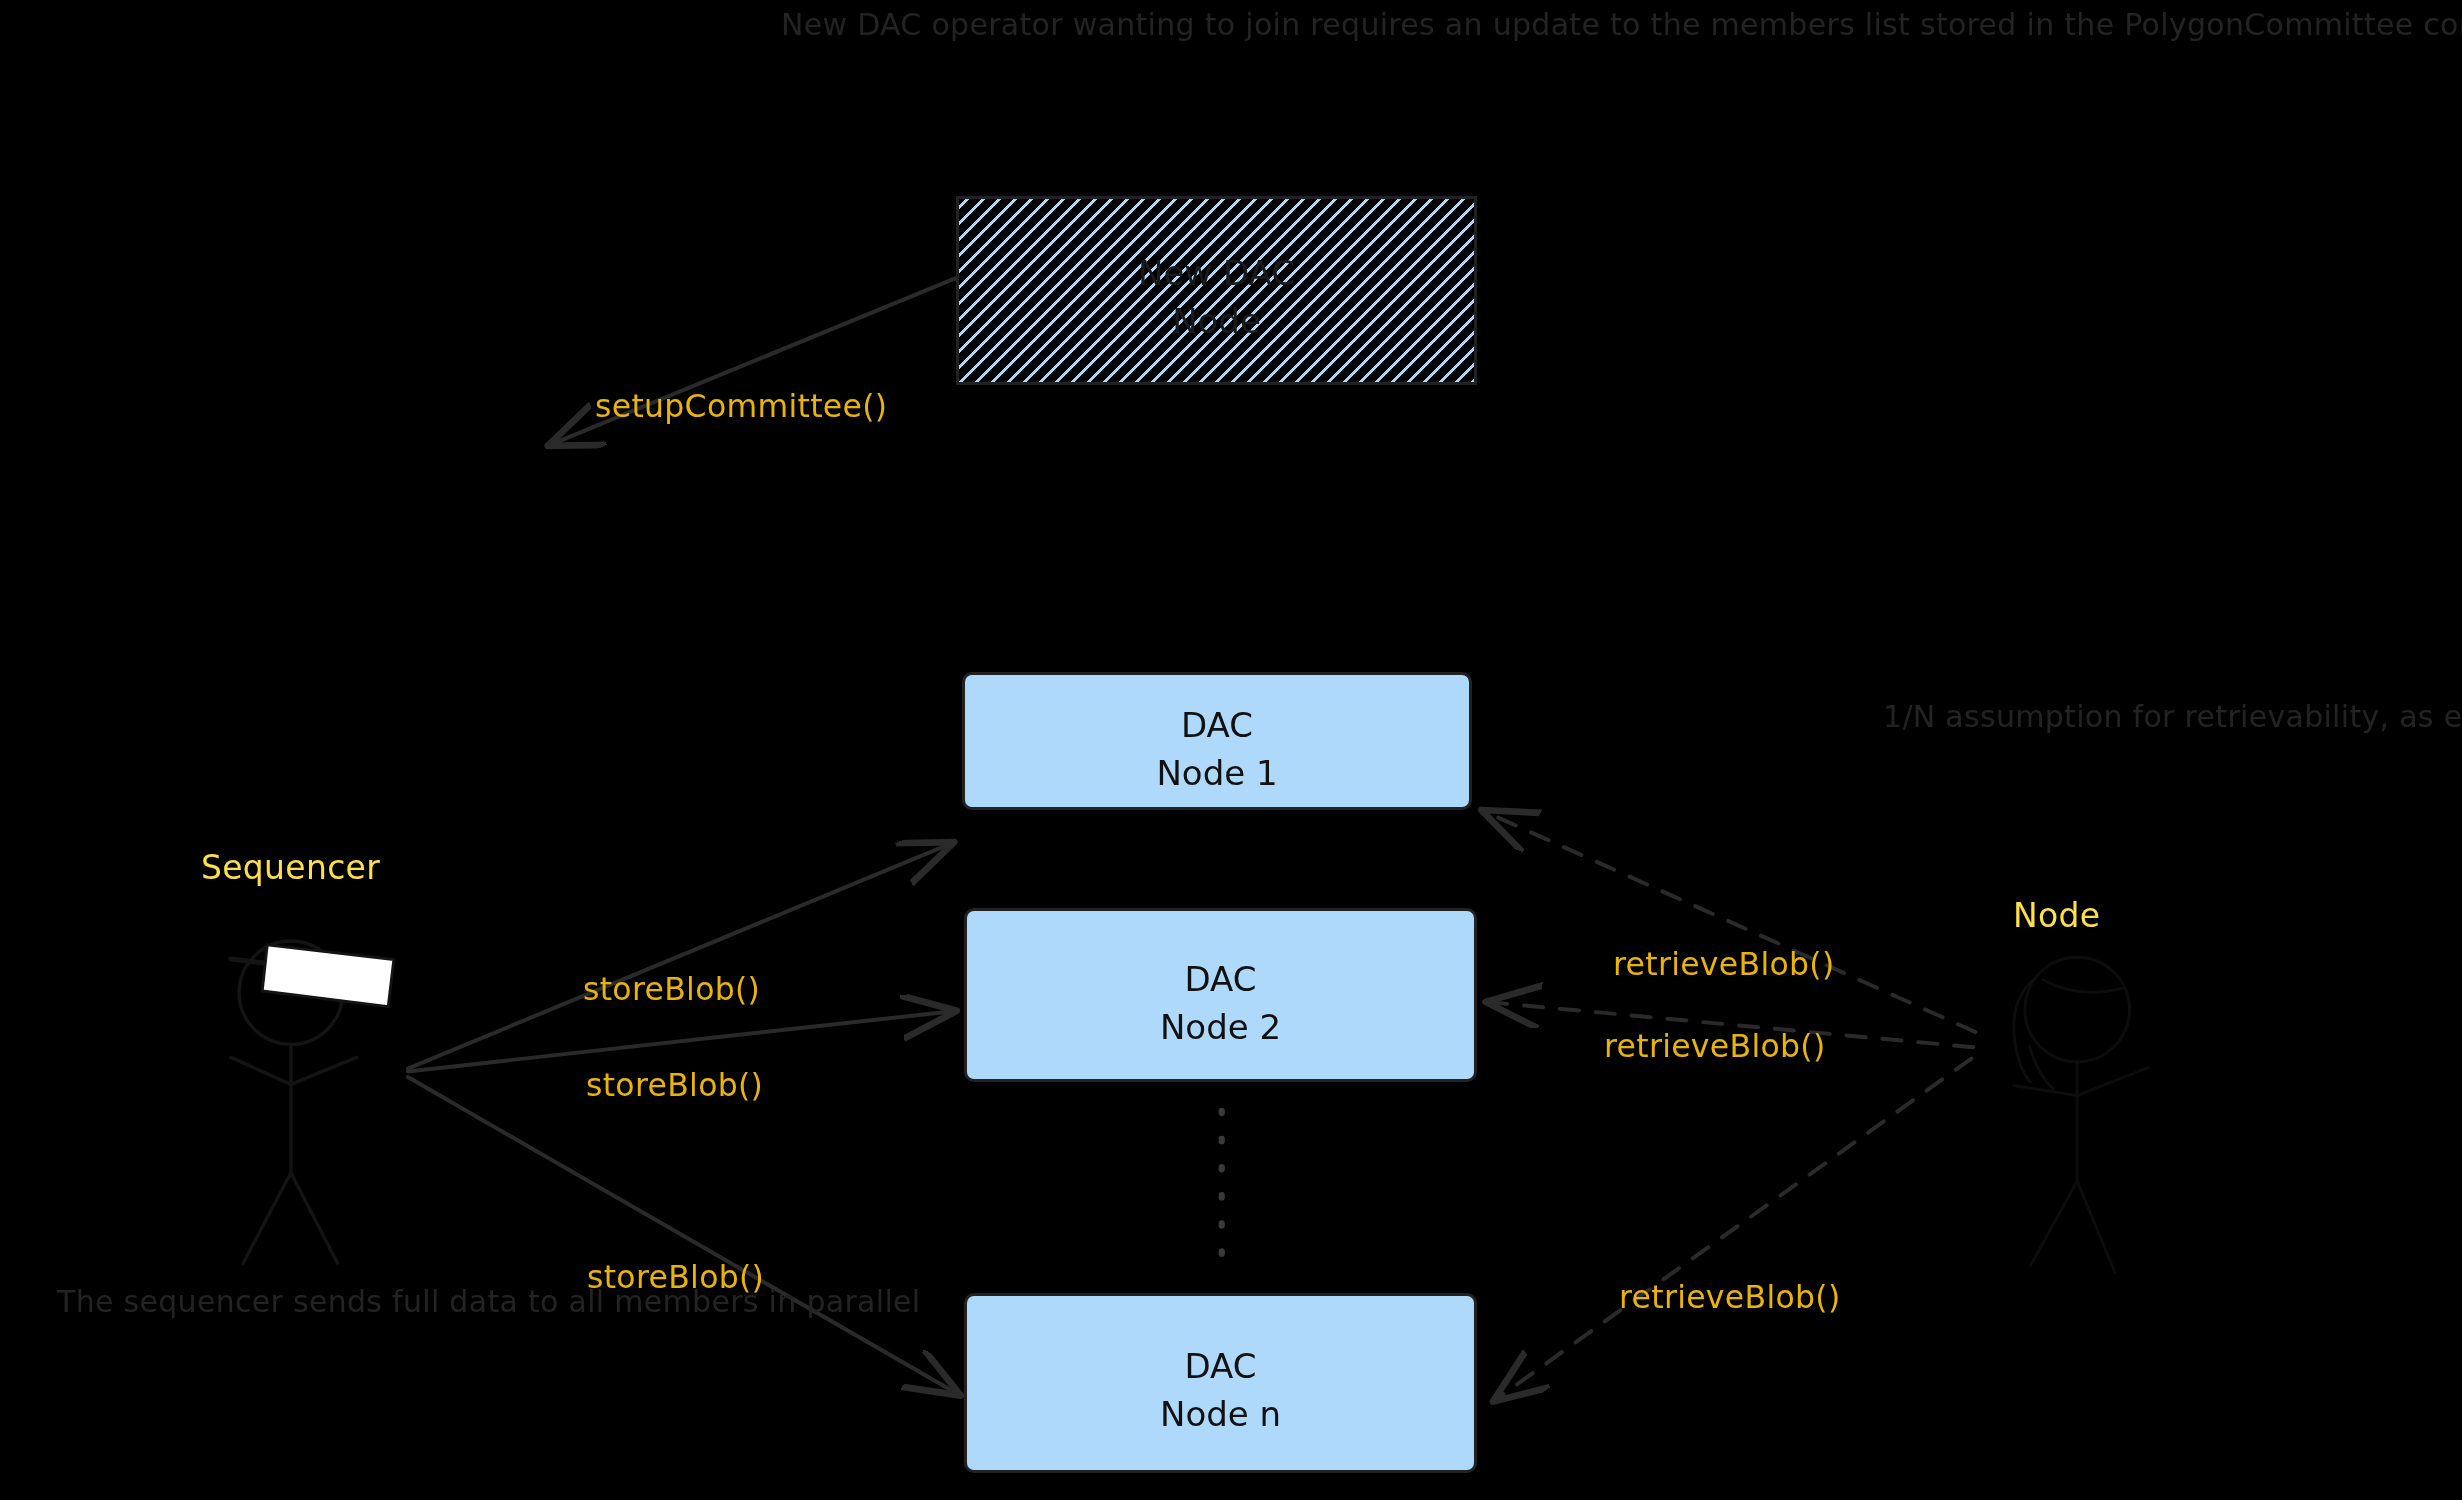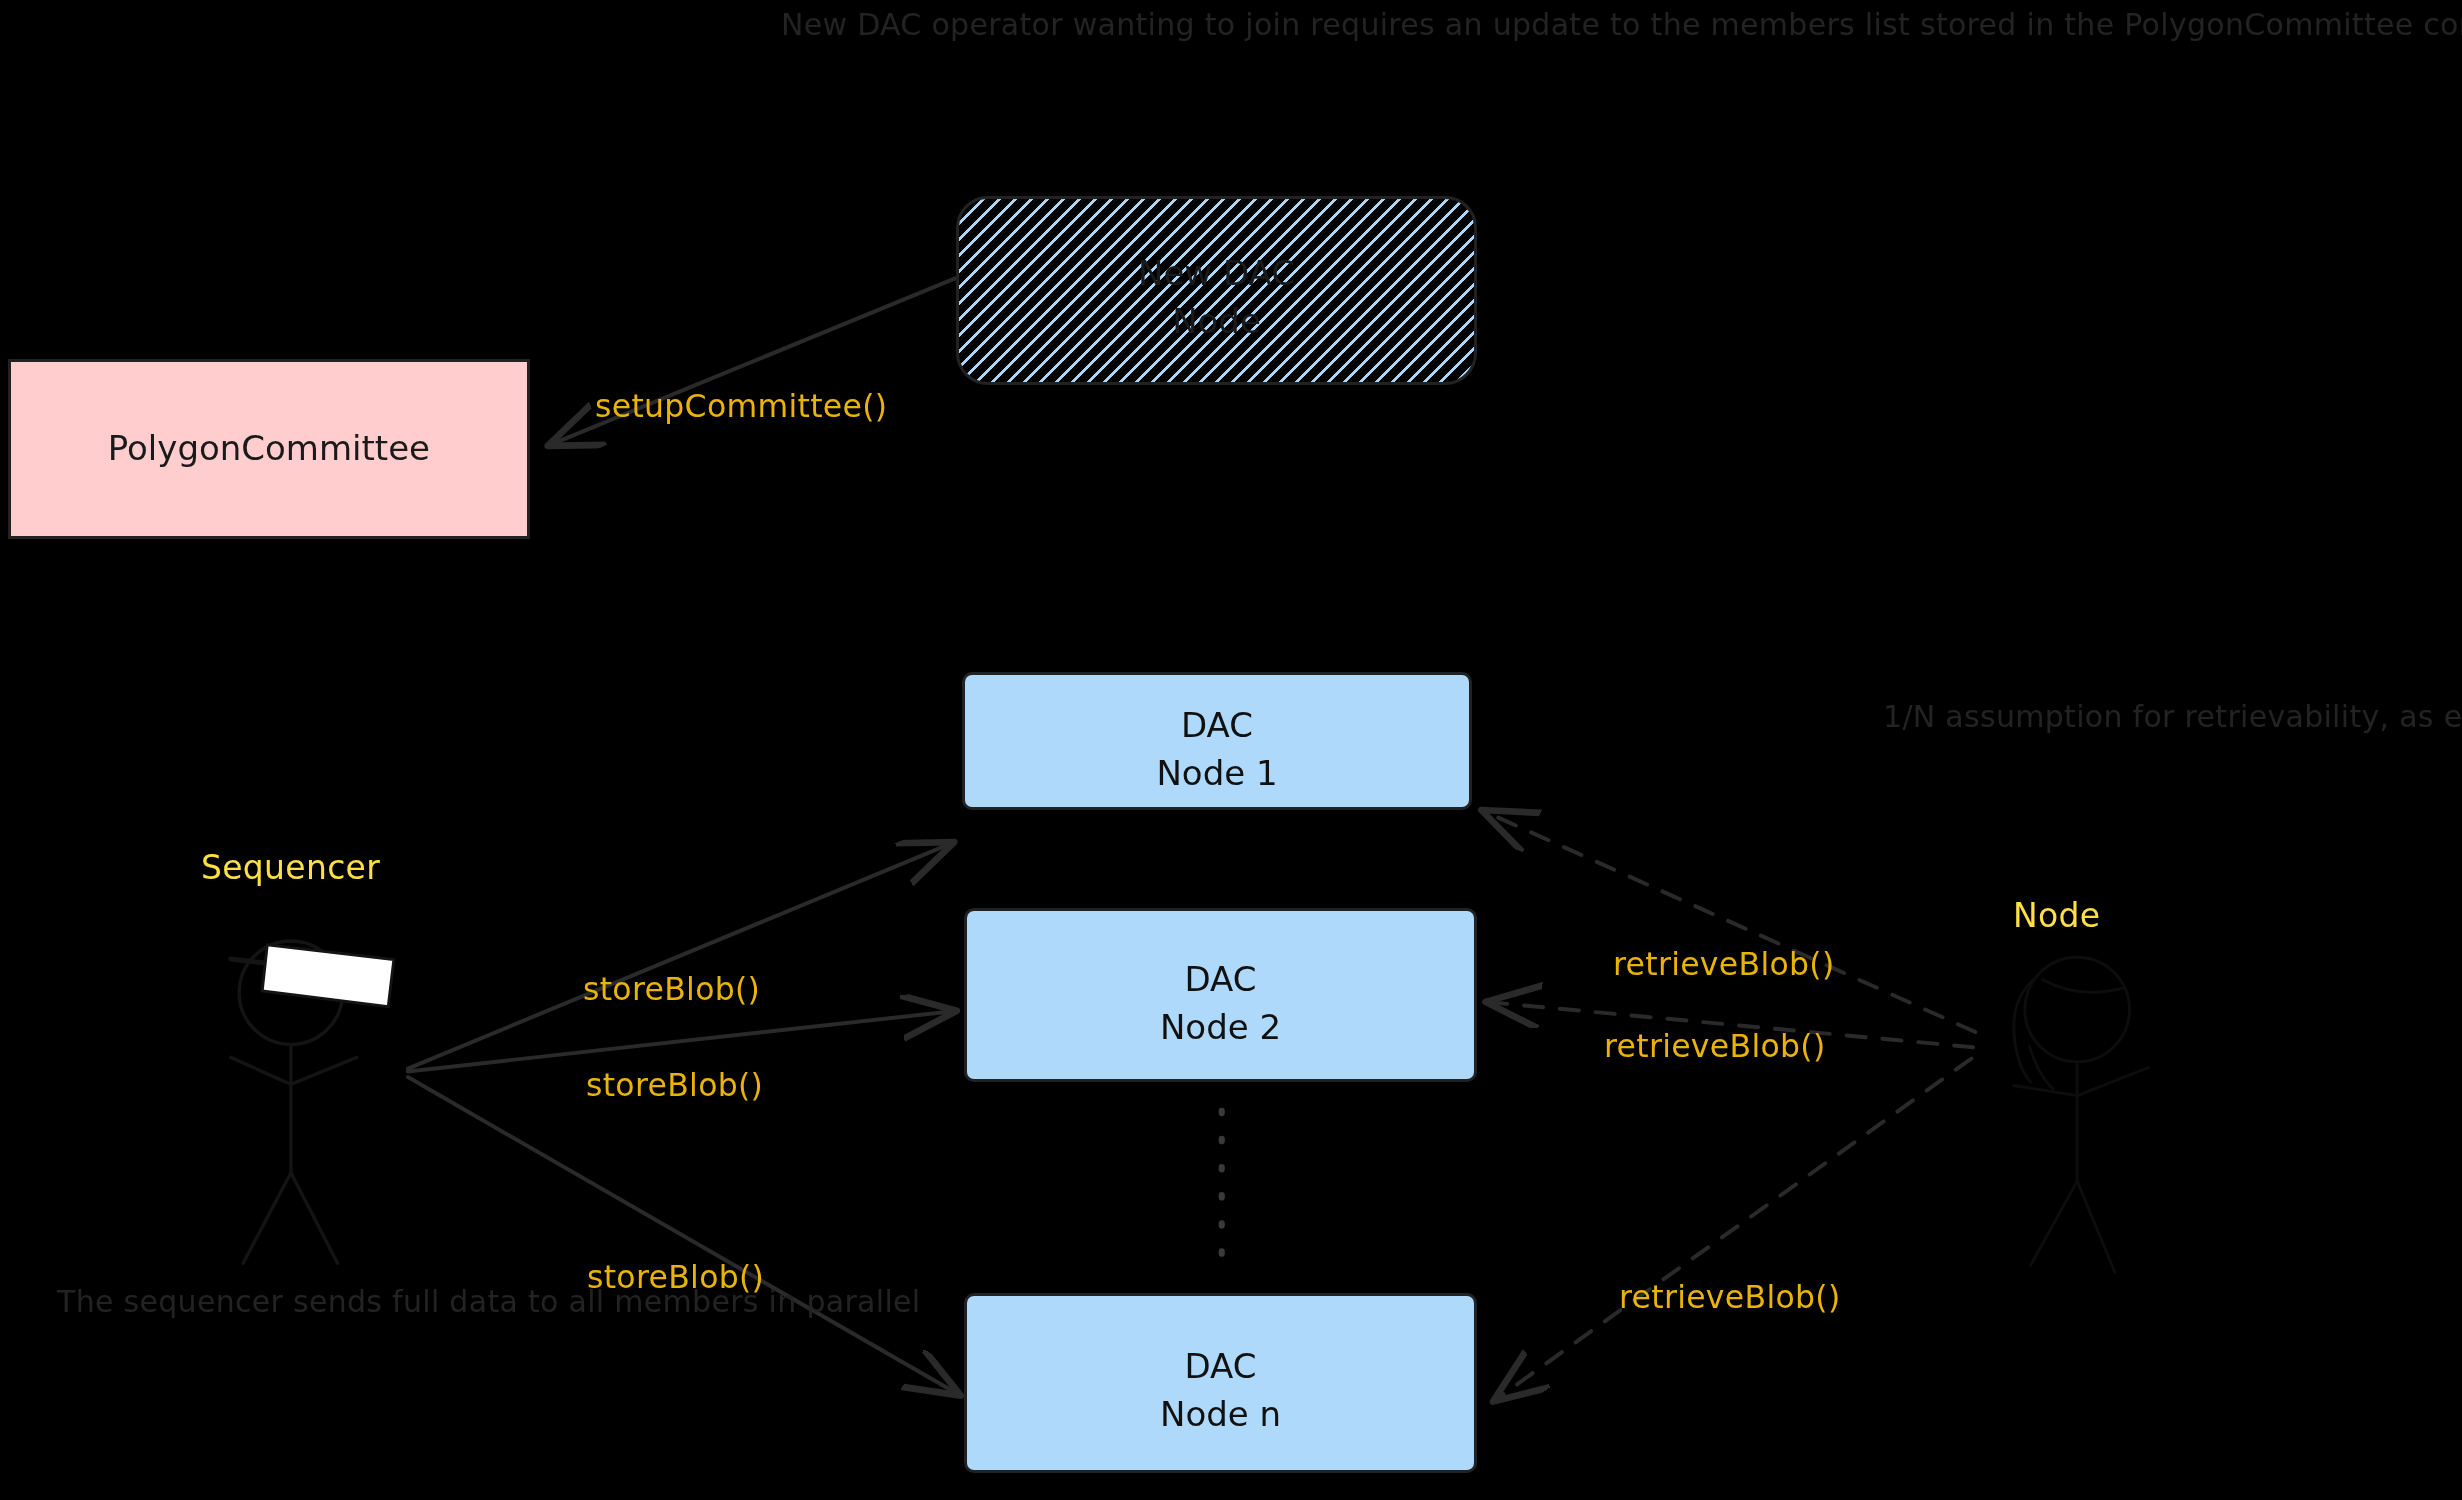--- a/index.html
+++ b/index.html
@@ -68,21 +68,20 @@
   }
   .box-pink  { background: #ffcdcd; }
   .box-blue  { background: #aed9fb; border-radius: 10px; }
   .box-hatch {
     background-color: #000000;
     background-image: repeating-linear-gradient(
       -45deg,
       #a9d6fb 0px, #a9d6fb 2.8px,
       #000000 2.8px, #000000 11.3px
     );
-    border-radius: 32px;
   }
   .box-pink .node-label { color: #1a1a1a; }
   .box-hatch .node-label { color: #1a1a1a; }
 
   
   .edge-label {
     color: #eab308;
     font-size: 31.5px;
     margin-top: 48px;
   }
@@ -183,23 +182,20 @@
     </g>
     <g>
       <path d="M3505,1882 L2660,2488" fill="none" stroke="#2a2a2a" stroke-width="7" stroke-linecap="round" stroke-dasharray="34 30" marker-end="url(#arrowDash)"></path>
     </g>
   </svg>
 
   <div class="box box-hatch" id="box-newdac">
     <div class="node-label"><span>New DAC</span><br><span>Node</span></div>
   </div>
 
-  <div class="box box-pink" id="box-committee">
-    <div class="node-label"><span>PolygonCommittee</span></div>
-  </div>
 
   <div class="box box-blue" id="box-node1">
     <div class="node-label"><span>DAC</span><br><span>Node 1</span></div>
   </div>
 
   <div class="box box-blue" id="box-node2">
     <div class="node-label"><span>DAC</span><br><span>Node 2</span></div>
   </div>
 
   <div class="box box-blue" id="box-noden">

